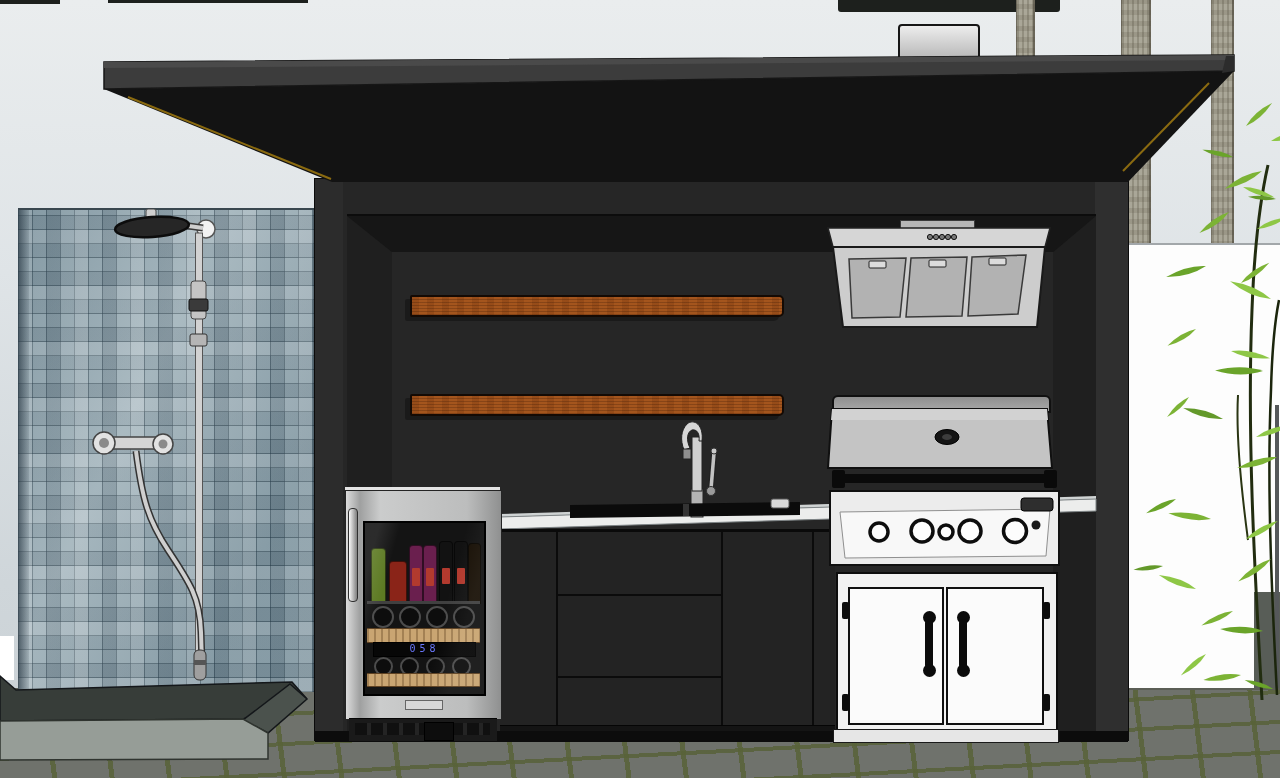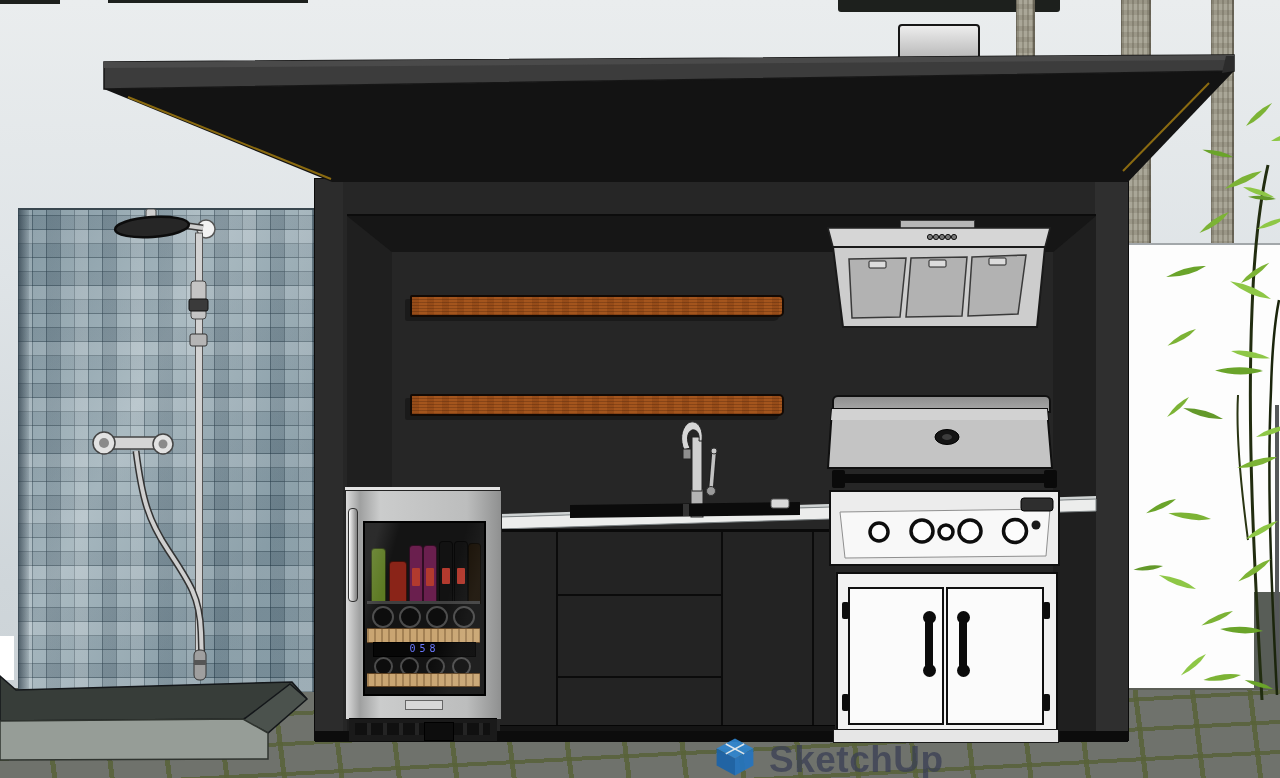--- a/index.html
+++ b/index.html
@@ -313,23 +313,14 @@
       <path d="M0 0 Q15 -6 33 -2 Q15 4 0 0" fill="#63992a" transform="translate(1163 566) rotate(176) scale(0.9)"></path>
       <path d="M0 0 Q15 -6 33 -2 Q15 4 0 0" fill="#8ec746" transform="translate(1196 589) rotate(204) scale(1.2)"></path>
       <path d="M0 0 Q15 -6 33 -2 Q15 4 0 0" fill="#7cb335" transform="translate(1233 611) rotate(159) scale(1.05)"></path>
       <path d="M0 0 Q15 -6 33 -2 Q15 4 0 0" fill="#6aa42a" transform="translate(1263 631) rotate(186) scale(1.3)"></path>
       <path d="M0 0 Q15 -6 33 -2 Q15 4 0 0" fill="#8ec746" transform="translate(1206 654) rotate(143)"></path>
       <path d="M0 0 Q15 -6 33 -2 Q15 4 0 0" fill="#7cb335" transform="translate(1241 675) rotate(176) scale(1.15)"></path>
       <path d="M0 0 Q15 -6 33 -2 Q15 4 0 0" fill="#6aa42a" transform="translate(1273 689) rotate(201) scale(0.9)"></path>
     </g>
   </svg>
 
-  <div class="abs" style="left:705px;top:733px;width:280px;height:45px;z-index:10">
-    <svg class="abs" style="left:7px;top:2px;opacity:.9" width="46" height="44" viewBox="0 0 60 54">
-      <path d="M30,3 L54,16 L30,29 L6,16 Z" fill="#2e86d3"></path>
-      <path d="M6,16 L30,29 L30,51 L6,38 Z" fill="#1963ab"></path>
-      <path d="M54,16 L30,29 L30,51 L54,38 Z" fill="#2375c2"></path>
-      <path d="M18,10 L42,23 M42,10 L18,23" stroke="#eaf2fa" stroke-width="2" fill="none"></path>
-    </svg>
-    <div class="abs wm-text" style="left:64px;top:6px">SketchUp</div>
-  </div>
 
 </div>
 
 </body></html>

